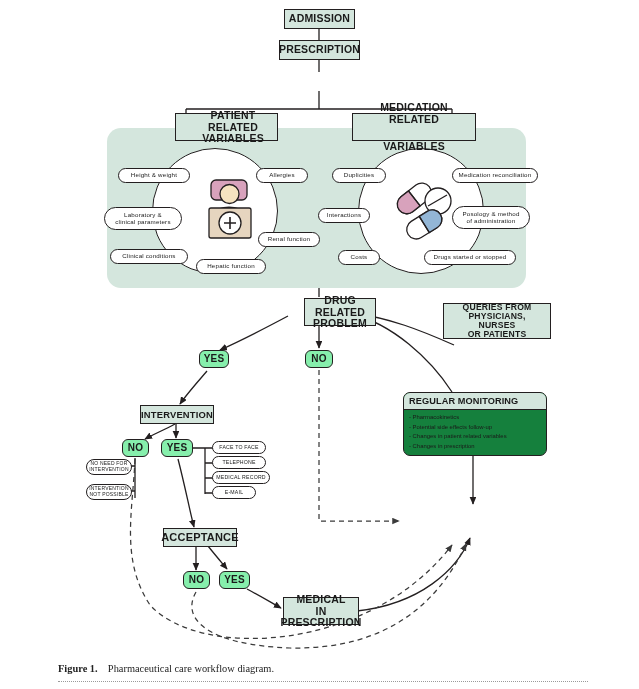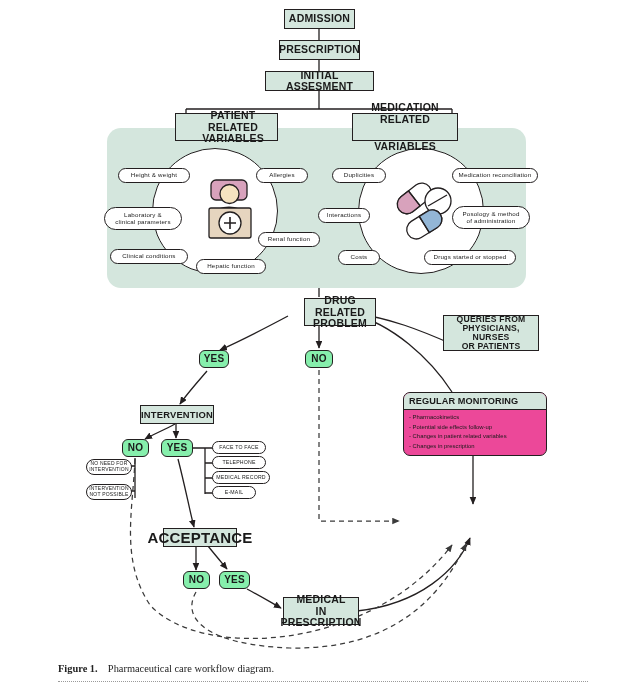--- a/index.html
+++ b/index.html
@@ -25,21 +25,21 @@
            background:#ffffff;}
 
   
   #panel{position:absolute;left:107px;top:128px;width:419px;height:160px;
          background:#d4e6dd;border-radius:14px;z-index:1;}
   .hub{position:absolute;background:#ffffff;border:1.4px solid #231f20;
        border-radius:50%;z-index:2;}
 
   
   #monitor{position:absolute;left:403px;top:392px;width:142px;height:62px;
-           border:1.6px solid #231f20;border-radius:7px;background:#ec4899;
+           border:1.6px solid #231f20;border-radius:7px;background:#15803d;
            overflow:hidden;z-index:6;}
   #monitor .mhead{background:#d4e6dd;border-bottom:1.4px solid #231f20;
         font-size:9.2px;font-weight:bold;padding:3px 0 3px 5px;letter-spacing:.1px;}
   #monitor ul{list-style:none;margin:0;padding:3px 4px 0 5px;}
   #monitor li{font-size:5.9px;line-height:1.62;white-space:nowrap;}
   #monitor li:before{content:"- ";}
 
   
   .icon{position:absolute;z-index:3;}
   #patient-icon{left:203px;top:178px;width:54px;height:62px;}
@@ -135,28 +135,27 @@
       <path d="M135,459 C133,510 120,560 150,605 C200,660 370,652 452,545" marker-end="url(#ahs)"></path>
 
       <path d="M196,592 C180,620 210,645 290,648 C390,650 440,600 466,544" marker-end="url(#ahs)"></path>
     </g>
   </svg>
 
   <div class="node main" style="left:284px;top:9px;width:71px;height:20px;">ADMISSION</div>
 
   <div class="node main" style="left:279px;top:40px;width:81px;height:20px;">PRESCRIPTION</div>
 
-  <div class="node main" style="left:265px;top:71px;width:109px;height:20px;">INITIAL ASSESMENT</div>
 
   <div class="node main" style="left:175px;top:113px;width:103px;height:28px;flex-direction:column;padding-left:20px;">
     <span>PATIENT RELATED</span>
     <span>VARIABLES</span>
   </div>
 
-  <div class="node main" style="left:352px;top:113px;width:106px;height:28px;flex-direction:column;gap:16px;">
+  <div class="node main" style="left:352px;top:113px;width:124px;height:28px;flex-direction:column;gap:16px;">
     <span>MEDICATION RELATED</span>
     <span>VARIABLES</span>
   </div>
 
   <div class="node sub" style="left:118px;top:168px;width:72px;height:15px;">Height &amp; weight</div>
 
   <div class="node sub" style="left:104px;top:207px;width:78px;height:23px;flex-direction:column;">
     <span>Laboratory &amp;</span>
     <span>clinical parameters</span>
   </div>
@@ -212,21 +211,21 @@
         </g>
       </g>
     </svg>
   </div>
 
   <div class="node main" style="left:282px;top:298px;width:72px;height:28px;flex-direction:column;margin-left:22px;">
     <span>DRUG RELATED</span>
     <span>PROBLEM</span>
   </div>
 
-  <div class="node main" style="left:443px;top:303px;width:96px;height:36px;flex-direction:column;font-size:8.6px;margin-top:12px;">
+  <div class="node main" style="left:443px;top:303px;width:108px;height:36px;flex-direction:column;font-size:8.6px;">
     <span>QUERIES FROM</span>
     <span>PHYSICIANS, NURSES</span>
     <span>OR PATIENTS</span>
   </div>
 
   <div class="node white yn" style="left:199px;top:350px;width:30px;height:18px;">YES</div>
   <div class="node white yn" style="left:305px;top:350px;width:28px;height:18px;">NO</div>
 
   <div class="node main" style="left:140px;top:405px;width:74px;height:19px;font-size:9.4px;">INTERVENTION</div>
 
@@ -240,21 +239,21 @@
   <div class="node tiny" style="left:86px;top:484px;width:46px;height:16px;flex-direction:column;">
     <span>INTERVENTION</span>
     <span>NOT POSSIBLE</span>
   </div>
 
   <div class="node contact" style="left:212px;top:441px;width:54px;height:13px;">FACE TO FACE</div>
   <div class="node contact" style="left:212px;top:456px;width:54px;height:13px;">TELEPHONE</div>
   <div class="node contact" style="left:212px;top:471px;width:58px;height:13px;">MEDICAL RECORD</div>
   <div class="node contact" style="left:212px;top:486px;width:44px;height:13px;">E-MAIL</div>
 
-  <div class="node main" style="left:163px;top:528px;width:74px;height:19px;font-size:15px;">ACCEPTANCE</div>
+  <div class="node main" style="left:163px;top:528px;width:74px;height:19px;font-size:11px;">ACCEPTANCE</div>
 
   <div class="node white yn" style="left:183px;top:571px;width:27px;height:18px;">NO</div>
   <div class="node white yn" style="left:219px;top:571px;width:31px;height:18px;">YES</div>
 
   <div class="node main" style="left:283px;top:597px;width:76px;height:28px;flex-direction:column;">
     <span>MEDICAL IN</span>
     <span>PRESCRIPTION</span>
   </div>
 
 

